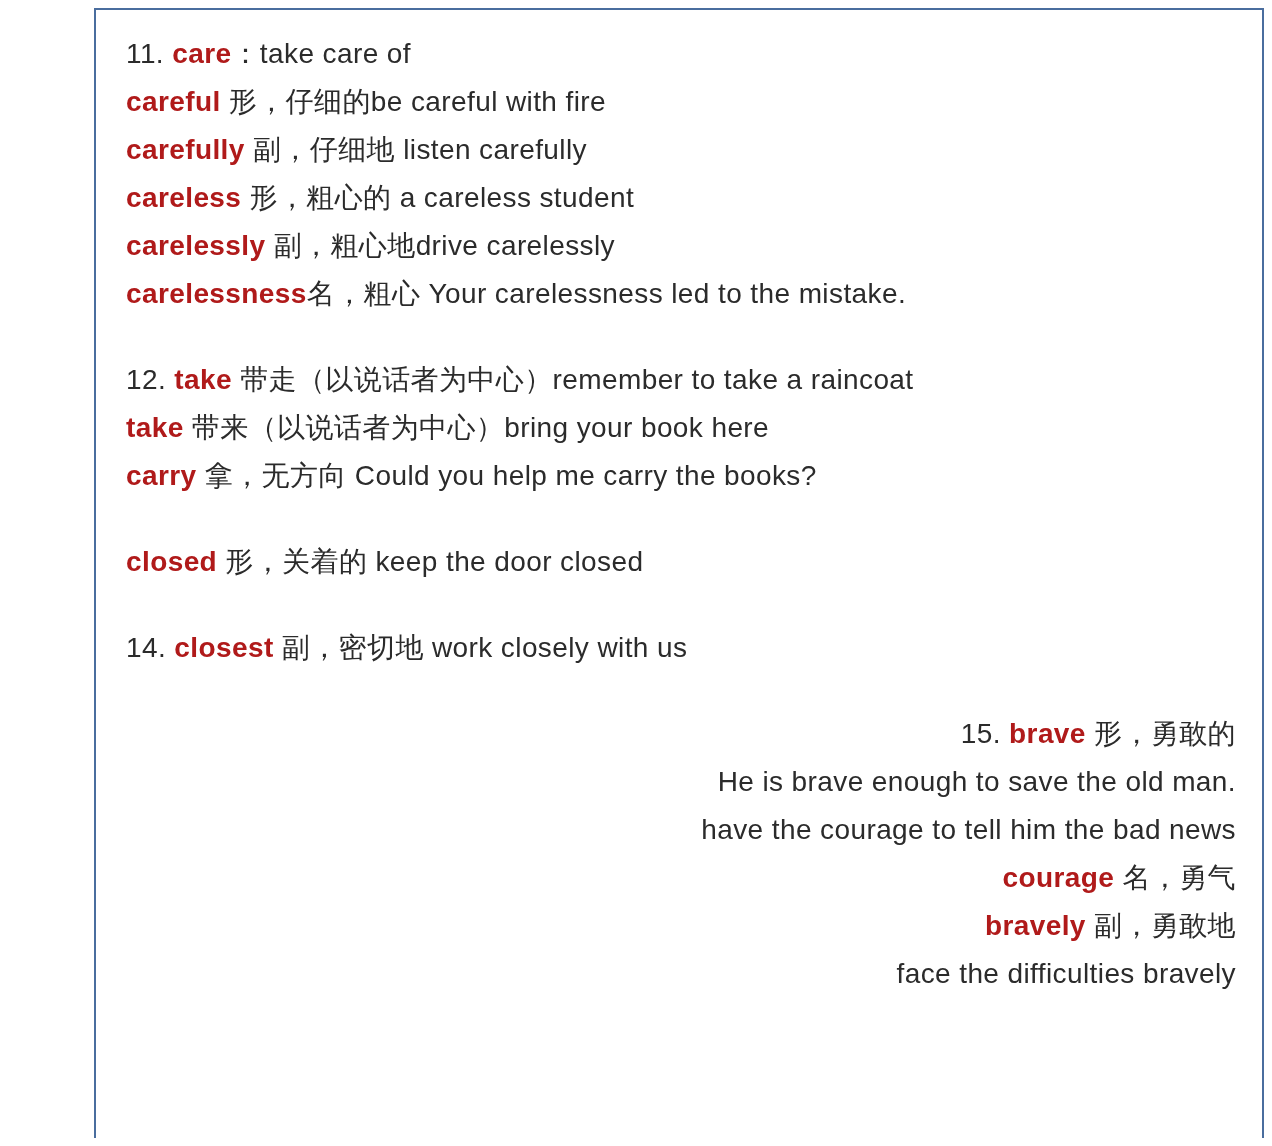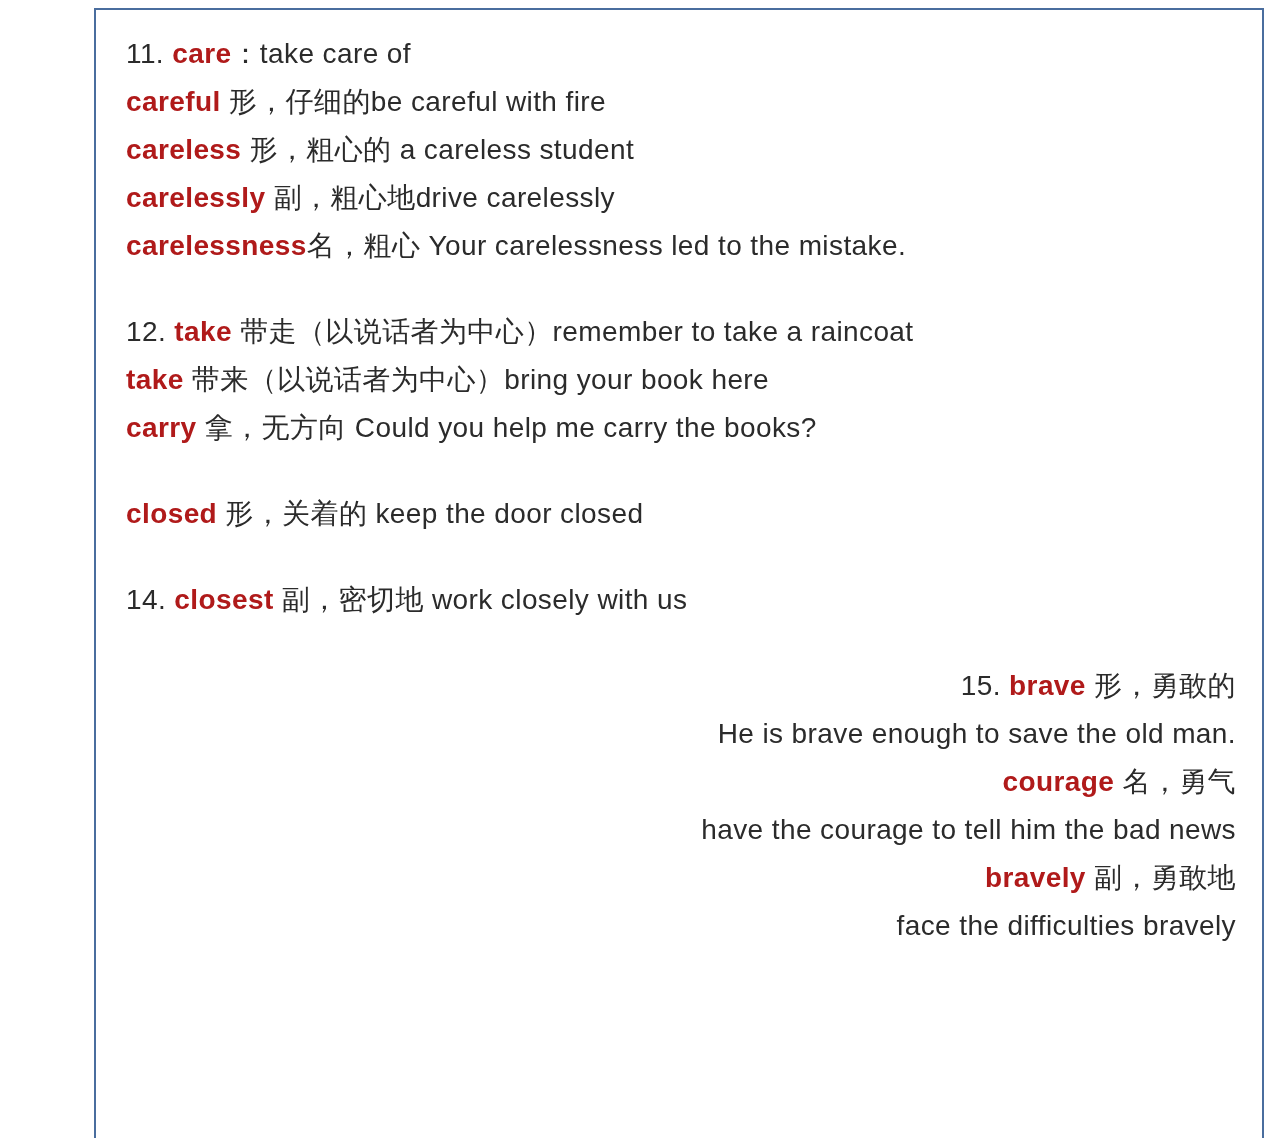--- a/index.html
+++ b/index.html
@@ -64,37 +64,38 @@
 <div id="page">
   <div class="rule rule-top"></div>
   <div class="rule rule-left"></div>
   <div class="rule rule-right"></div>
 
   <div class="content">
 
   <div class="block">
         <div class="line"><span class="num">11. </span><span class="kw">care</span><span>：take care of</span></div>
         <div class="line"><span class="kw">careful</span><span> 形，仔细的be careful with fire</span></div>
+        <div class="line"><span class="kw">carefully</span><span> 副，仔细地 listen carefully</span></div>
         <div class="line"><span class="kw">careless</span><span> 形，粗心的 a careless student</span></div>
         <div class="line"><span class="kw">carelessly</span><span> 副，粗心地drive carelessly</span></div>
         <div class="line"><span class="kw">carelessness</span><span>名，粗心 Your carelessness led to the mistake.</span></div>
       </div>
       <div class="block">
         <div class="line"><span class="num">12. </span><span class="kw">take</span><span> 带走（以说话者为中心）remember to take a raincoat</span></div>
         <div class="line"><span class="kw">take</span><span> 带来（以说话者为中心）bring your book here</span></div>
         <div class="line"><span class="kw">carry</span><span> 拿，无方向 Could you help me carry the books?</span></div>
       </div>
       <div class="block">
         <div class="line"><span class="kw">closed</span><span> 形，关着的 keep the door closed</span></div>
       </div>
       <div class="block">
         <div class="line"><span class="num">14. </span><span class="kw">closest</span><span> 副，密切地 work closely with us</span></div>
       </div>
       <div class="block">
         <div class="line"><span class="num">15. </span><span class="kw">brave</span><span> 形，勇敢的</span></div>
         <div class="line"><span>He is brave enough to save the old man.</span></div>
+        <div class="line"><span>have the courage to tell him the bad news</span></div>
         <div class="line"><span class="kw">courage</span><span> 名，勇气</span></div>
-        <div class="line"><span>have the courage to tell him the bad news</span></div>
         <div class="line"><span class="kw">bravely</span><span> 副，勇敢地</span></div>
         <div class="line"><span>face the difficulties bravely</span></div>
       </div>
     </div>
 </div>
 
 </body></html>

